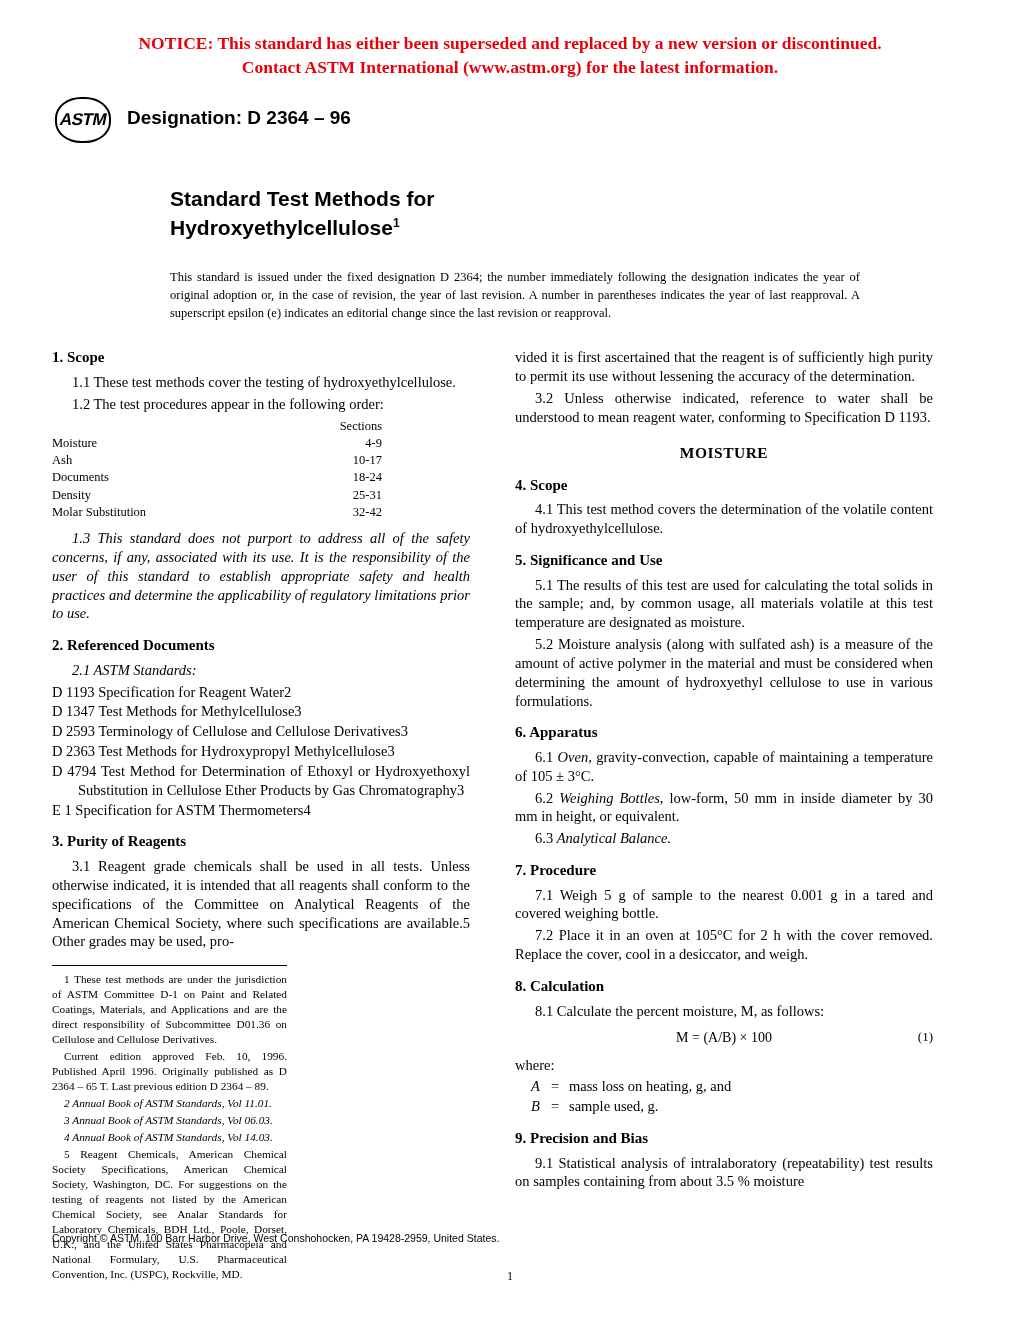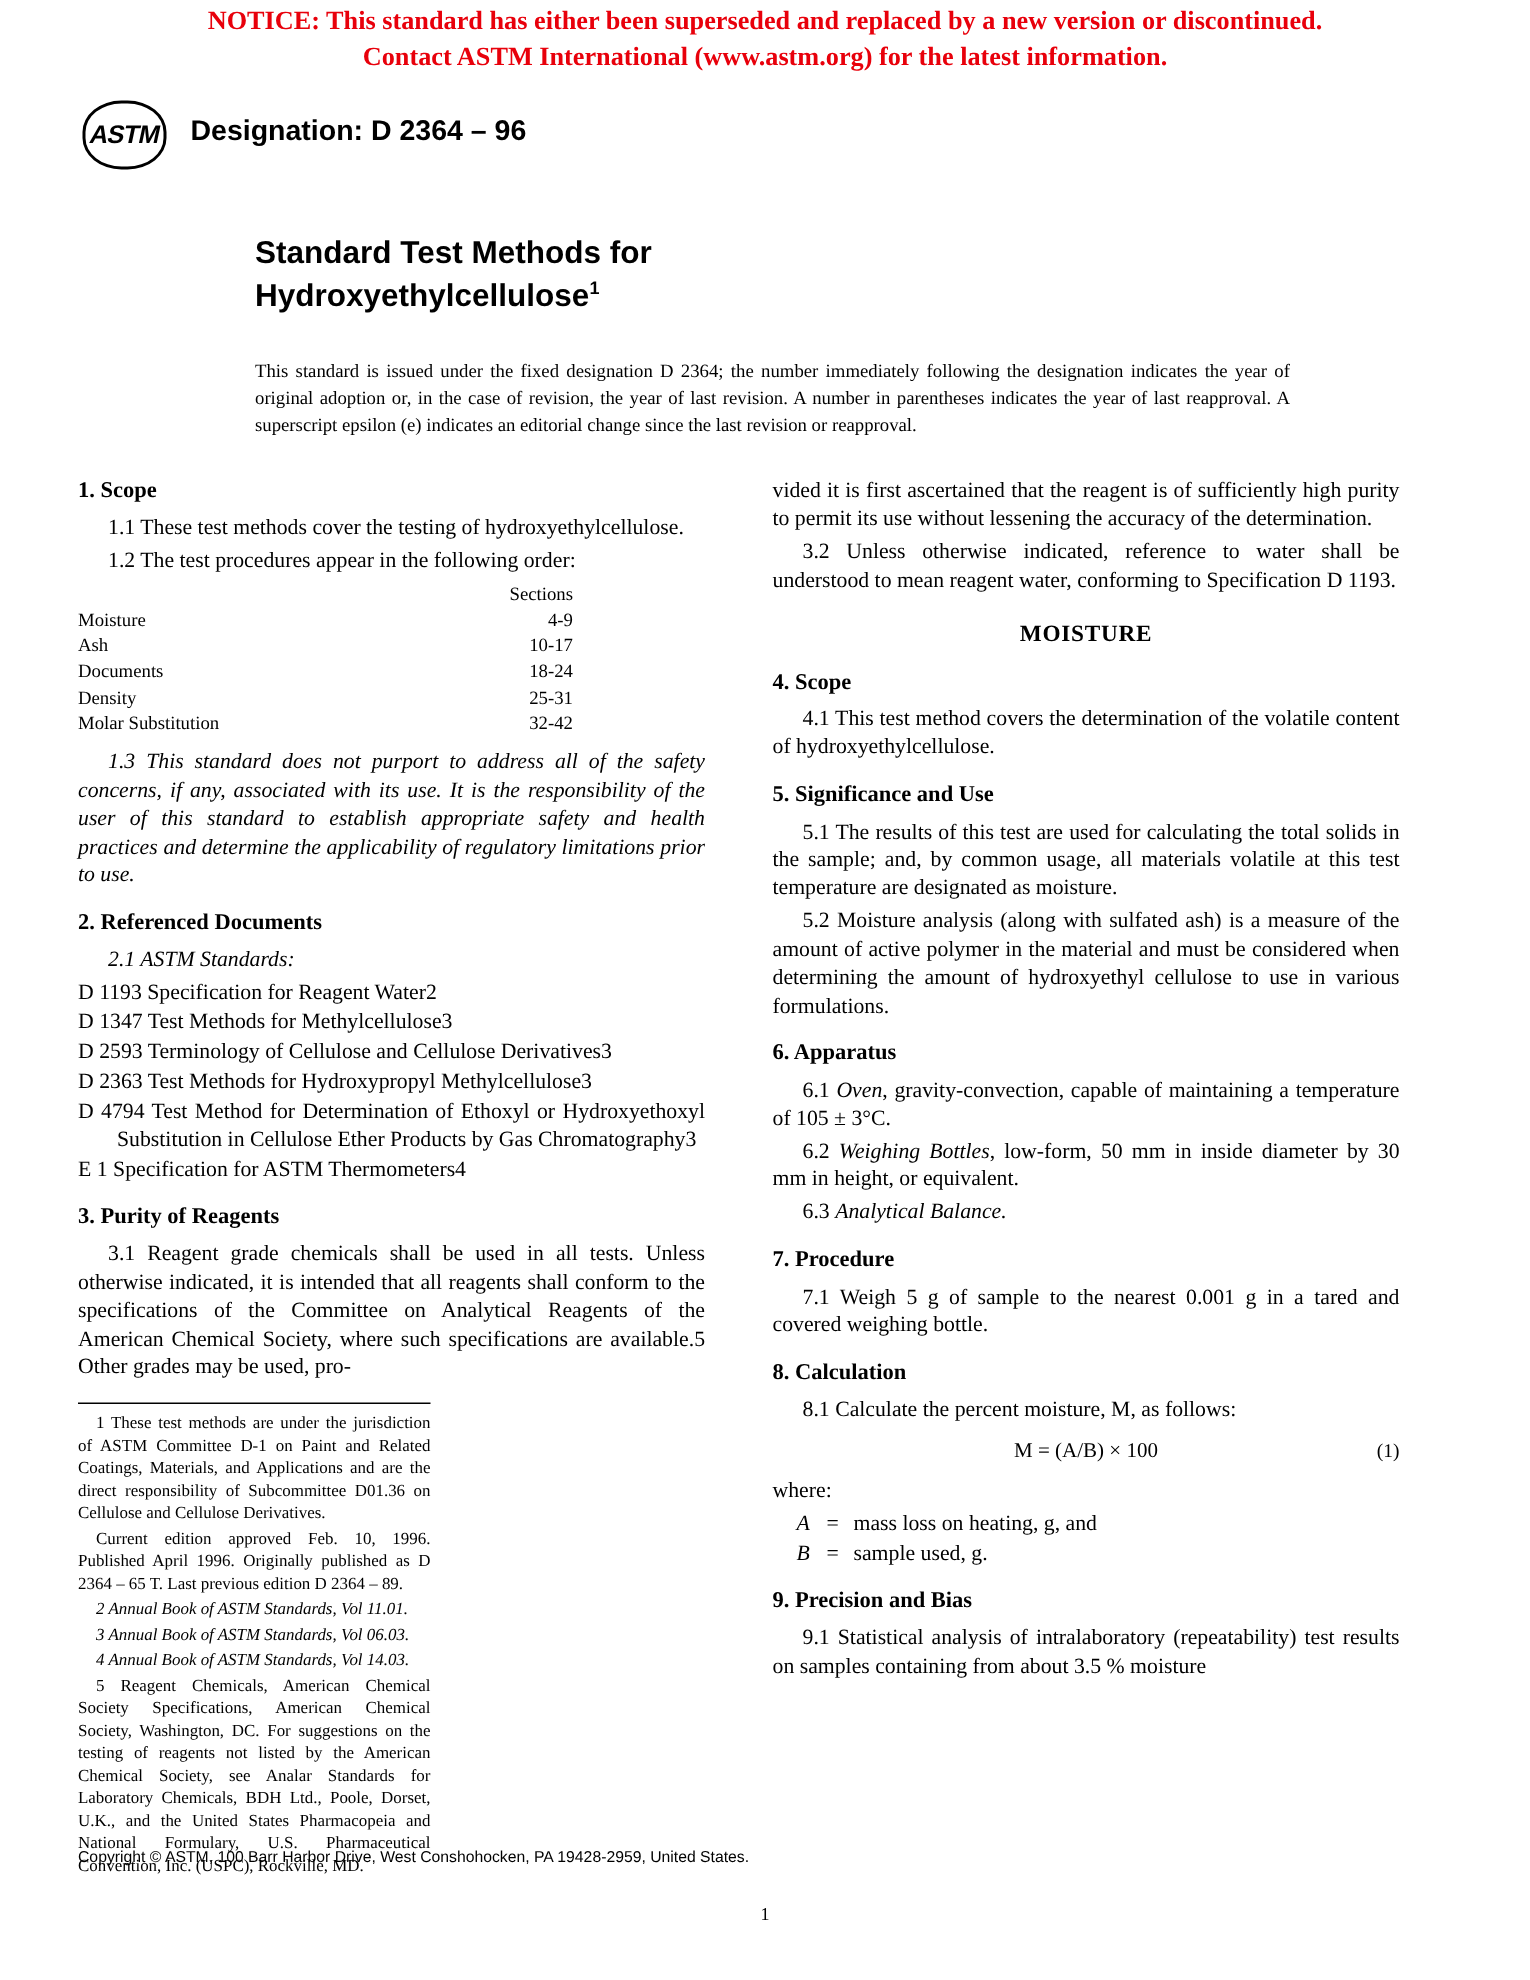--- a/index.html
+++ b/index.html
@@ -24,21 +24,21 @@
   }
 
   
   .notice {
     color: #e8000b;
     font-family: "Liberation Serif", serif;
     font-weight: bold;
     text-align: center;
     font-size: 17.5px;
     line-height: 1.35;
-    padding: 2px 40px 0 40px;
+    padding: 32px 40px 0 40px;
   }
   .notice .l1 { display: block; }
   .notice .l2 { display: block; }
 
   
   .header-row {
     display: flex;
     align-items: flex-start;
     padding: 16px 0 0 55px;
   }
@@ -318,20 +318,21 @@
       <p class="para">5.1 The results of this test are used for calculating the total solids in the sample; and, by common usage, all materials volatile at this test temperature are designated as moisture.</p>
       <p class="para">5.2 Moisture analysis (along with sulfated ash) is a measure of the amount of active polymer in the material and must be considered when determining the amount of hydroxyethyl cellulose to use in various formulations.</p>
 
       <h2 class="sec">6. Apparatus</h2>
       <p class="para">6.1 <span class="ital-lead">Oven</span><span>, gravity-convection, capable of maintaining a temperature of 105 ± 3°C.</span></p>
       <p class="para">6.2 <span class="ital-lead">Weighing Bottles</span><span>, low-form, 50 mm in inside diameter by 30 mm in height, or equivalent.</span></p>
       <p class="para">6.3 <span class="ital-lead">Analytical Balance.</span></p>
 
       <h2 class="sec">7. Procedure</h2>
       <p class="para">7.1 Weigh 5 g of sample to the nearest 0.001 g in a tared and covered weighing bottle.</p>
+      <p class="para">7.2 Place it in an oven at 105°C for 2 h with the cover removed. Replace the cover, cool in a desiccator, and weigh.</p>
 
       <h2 class="sec">8. Calculation</h2>
       <p class="para">8.1 Calculate the percent moisture, M, as follows:</p>
 
       <div class="equation">
         <span>M = (A/B) × 100</span>
         <span class="eqnum">(1)</span>
       </div>
 
       <p class="para noindent">where:</p>

